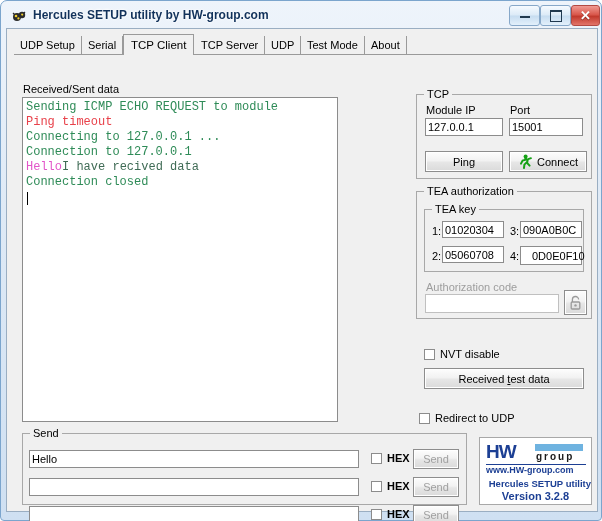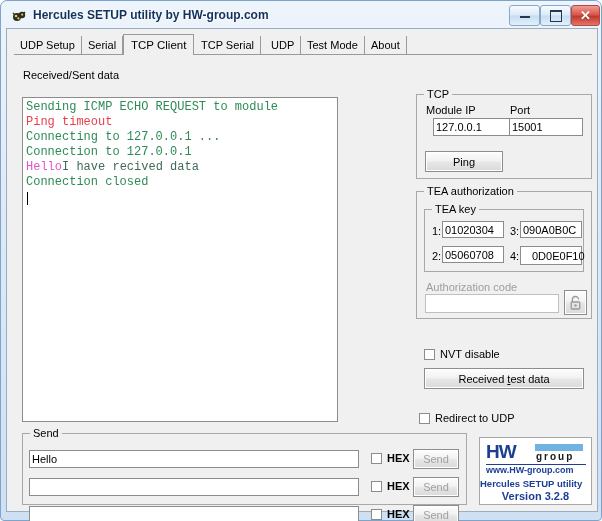--- a/index.html
+++ b/index.html
@@ -108,21 +108,21 @@
     padding:0 3px;
     font-size:11px;color:#000;
     white-space:nowrap;
   }
 
   
   .lbl{position:absolute;font-size:11px;color:#000;white-space:nowrap;}
   .lbl.dis{color:#9d9d9d;}
 
   
-  #log-label{position:absolute;left:16px;top:40px;font-size:11px;color:#000;}
+  #log-label{position:absolute;left:16px;top:54px;font-size:11px;color:#000;}
   #logbox{
     position:absolute;left:15px;top:68px;width:316px;height:325px;
     background:#ffffff;
     border:1px solid #8c8c8c;
     box-sizing:border-box;
     overflow:hidden;
     padding:2px 0 0 3px;
   }
   .logline{
     font-family:"Liberation Mono","DejaVu Sans Mono",monospace;
@@ -184,21 +184,21 @@
   #logo-group{
     position:absolute;left:56px;top:13px;
     font-size:10px;font-weight:bold;color:#1a1a1a;letter-spacing:2px;
   }
   #logo-rule{position:absolute;left:6px;top:26px;width:100px;height:1px;background:#1c3f94;}
   #logo-www{
     position:absolute;left:6px;top:27px;width:101px;
     font-size:9px;font-weight:bold;color:#1c3f94;
   }
   #logo-sub{
-    position:absolute;left:0px;top:40px;width:111px;text-align:left;
+    position:absolute;left:0px;top:40px;width:111px;text-align:right;
     font-size:9.5px;font-weight:bold;color:#1c3f94;
   }
   #logo-ver{
     position:absolute;left:0px;top:52px;width:111px;text-align:center;
     font-size:11px;font-weight:bold;color:#1c3f94;
   }
 </style>
 </head>
 <body>
 
@@ -233,21 +233,21 @@
       <span class="glyph close-glyph">✕</span>
     </div>
   </div>
 
   <div id="client">
 
     <div id="tabstrip">
           <div class="tab inactive" style="left: 0px;"><span>UDP Setup</span></div>
           <div class="tab inactive" style="left: 68px;"><span>Serial</span></div>
           <div class="tab active" style="left: 109px;"><span>TCP Client</span></div>
-          <div class="tab inactive" style="left: 181px;"><span>TCP Serial</span></div>
+          <div class="tab inactive" style="left: 181px;"><span>TCP Server</span></div>
           <div class="tab inactive" style="left: 251px;"><span>UDP</span></div>
           <div class="tab inactive" style="left: 287px;"><span>Test Mode</span></div>
           <div class="tab inactive" style="left: 351px;"><span>About</span></div>
         </div>
     <div id="tab-underline"></div>
 
     <div id="log-label">Received/Sent data</div>
     <div id="logbox">
       <div id="log-lines">
             <div class="logline"><span style="color: rgb(46, 139, 87);">Sending ICMP ECHO REQUEST to module</span></div>
@@ -258,23 +258,35 @@
             <div class="logline"><span style="color: rgb(46, 139, 87);">Connection closed</span></div>
           </div>
       <div id="caret"></div>
     </div>
 
     <div class="group" style="left:409px;top:65px;width:176px;height:85px;">
       <span class="legend">TCP</span>
     </div>
     <div class="lbl" style="left:419px;top:75px;">Module IP</div>
     <div class="lbl" style="left:503px;top:75px;">Port</div>
-    <div class="tb" style="left:418px;top:89px;width:78px;height:18px;margin-left:8px;">127.0.0.1</div>
+    <div class="tb" style="left:418px;top:89px;width:78px;height:18px;">127.0.0.1</div>
     <div class="tb" style="left:502px;top:89px;width:74px;height:18px;">15001</div>
     <div class="btn" style="left:418px;top:122px;width:78px;height:21px;">Ping</div>
+    <div class="btn" style="left:502px;top:122px;width:78px;height:21px;">
+      <span style="display:inline-block;margin-right:5px;line-height:0;">
+        <svg width="14" height="15" viewBox="0 0 14 15">
+          <circle cx="7.6" cy="2.4" r="2" fill="#15a015"></circle>
+          <path d="M7.3 4.4 L9.6 6.2 L9.1 9.0 L11.6 11.6" stroke="#15a015" stroke-width="2" fill="none" stroke-linecap="round"></path>
+          <path d="M8.0 5.6 L4.6 6.6 L3.0 9.6" stroke="#15a015" stroke-width="2" fill="none" stroke-linecap="round"></path>
+          <path d="M8.6 8.4 L6.4 10.6 L6.0 14.0" stroke="#15a015" stroke-width="2" fill="none" stroke-linecap="round"></path>
+          <path d="M10.2 5.2 L13.0 4.2" stroke="#15a015" stroke-width="1.8" fill="none" stroke-linecap="round"></path>
+        </svg>
+      </span>
+      <span>Connect</span>
+    </div>
 
     <div class="group" style="left:409px;top:162px;width:176px;height:128px;">
       <span class="legend">TEA authorization</span>
     </div>
     <div class="group" style="left:417px;top:180px;width:160px;height:63px;">
       <span class="legend">TEA key</span>
     </div>
 
     <div class="lbl" style="left:425px;top:196px;">1:</div>
     <div class="tb" style="left:435px;top:192px;width:62px;height:17px;">01020304</div>

